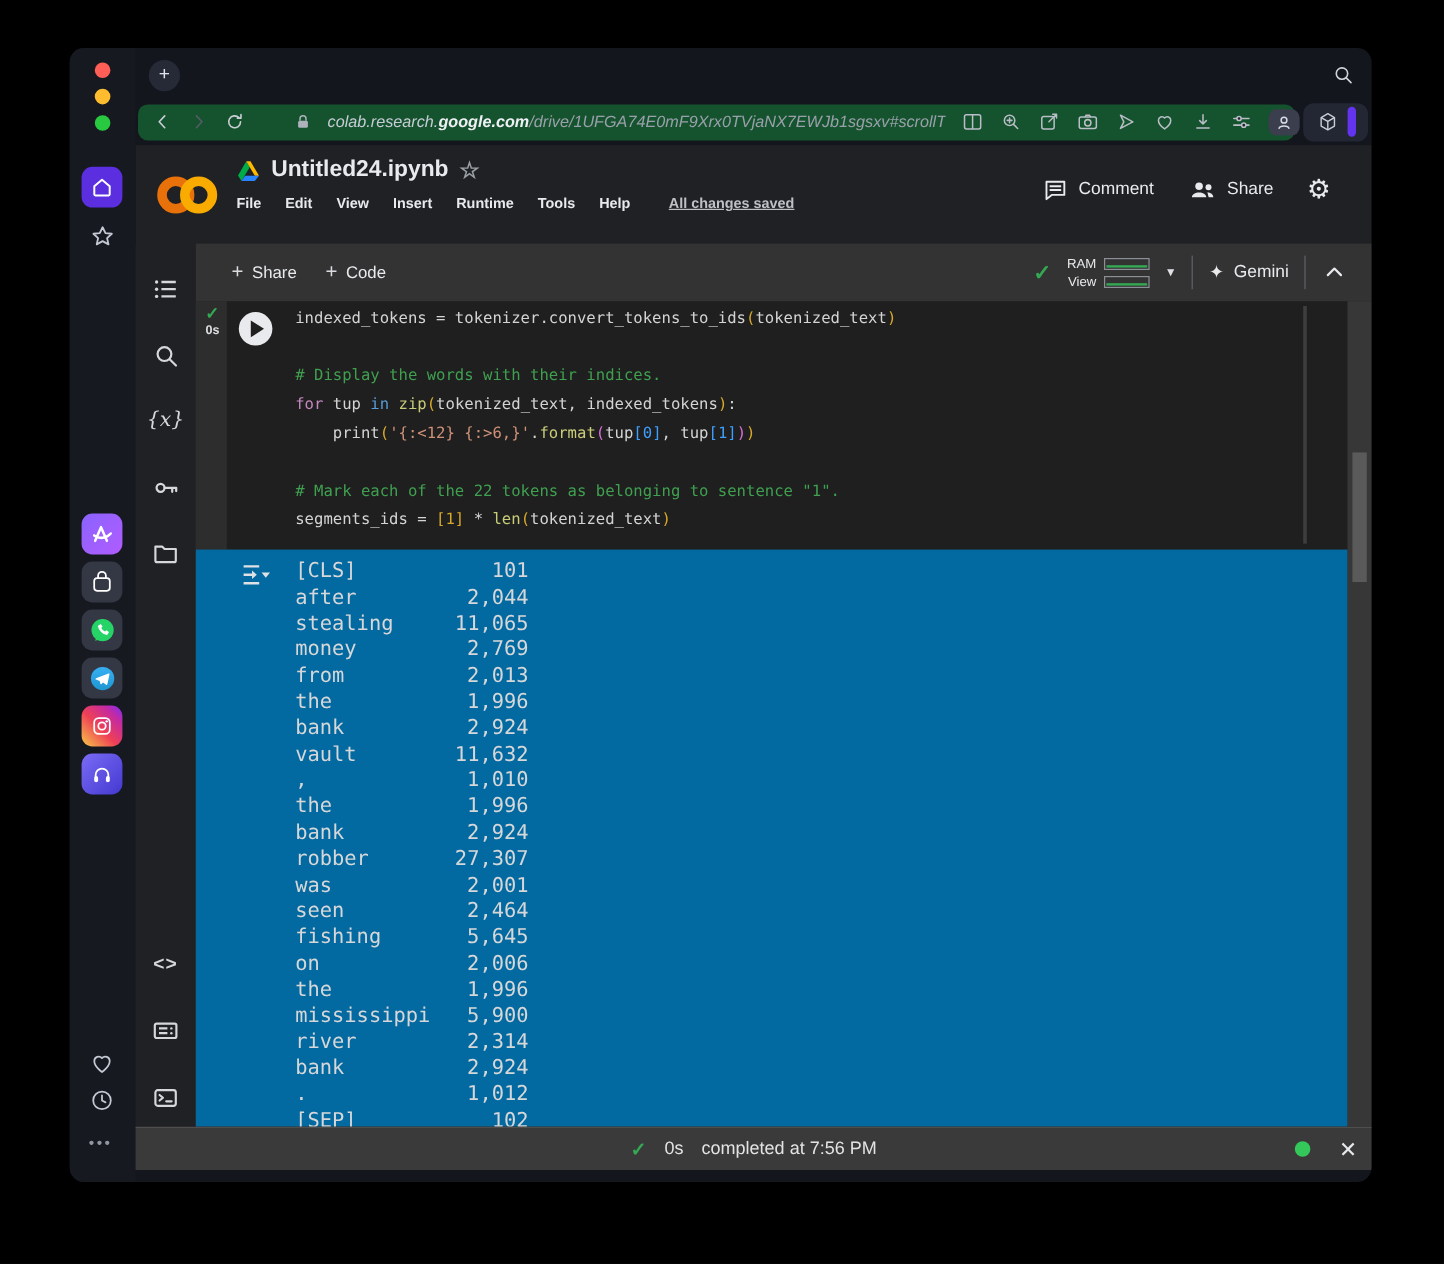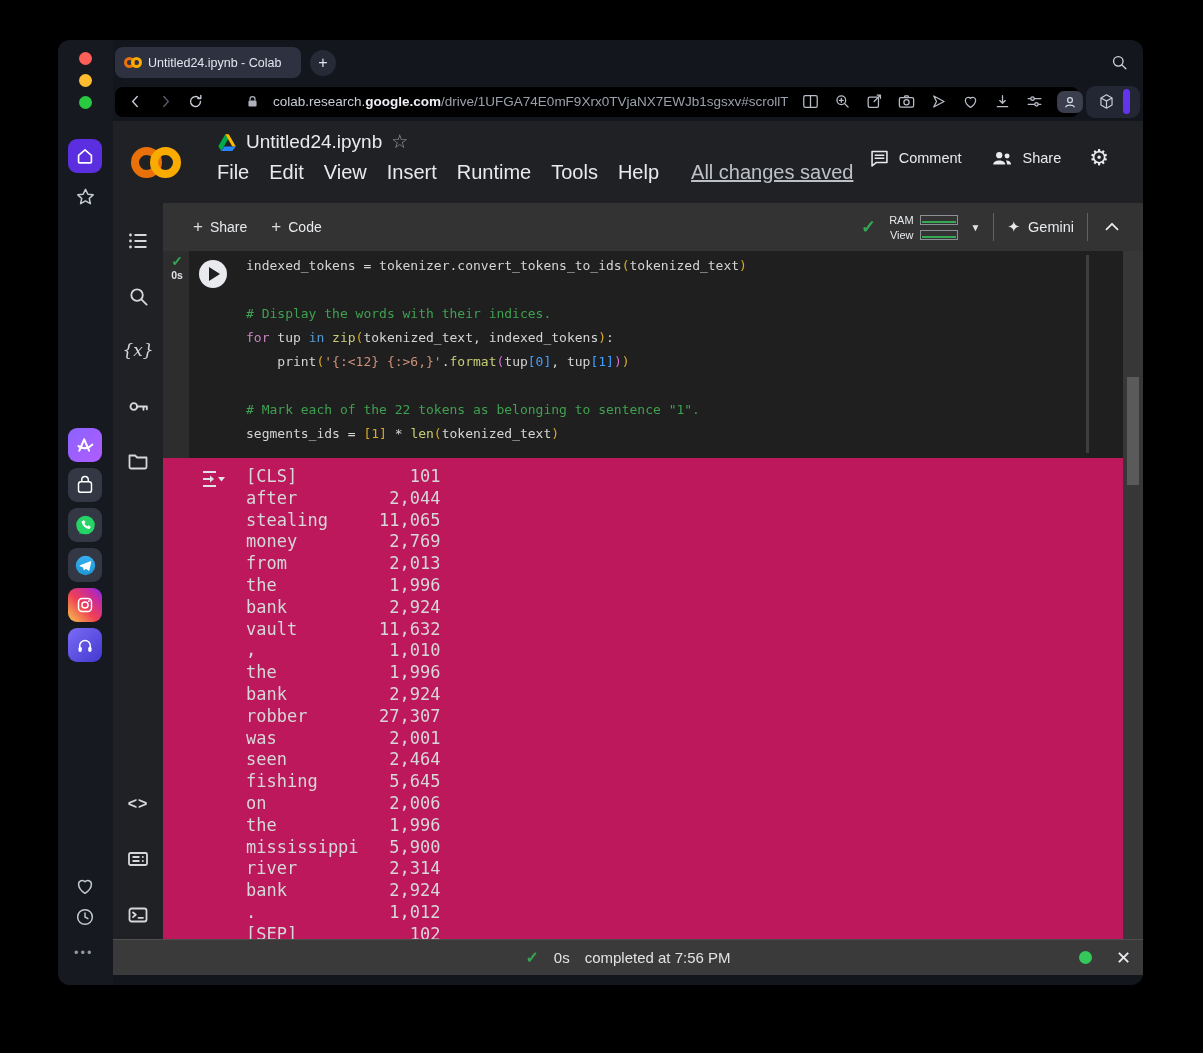--- a/index.html
+++ b/index.html
@@ -13,40 +13,40 @@
   .sideglyph{position:absolute;left:16px;color:#c3c8d2;}
   
   .main{flex:1;display:flex;flex-direction:column;min-width:0;}
   .tabbar{height:45px;flex:none;display:flex;align-items:center;position:relative;padding-left:2px;}
   .tab{width:168px;height:31px;background:#2d3140;border-radius:8px;display:flex;align-items:center;padding:0 9px;gap:7px;}
   .tab-title{font-size:12.5px;color:#e3e6ee;white-space:nowrap;overflow:hidden;}
   .newtab{margin-left:9px;width:26px;height:26px;border-radius:50%;background:#262a36;color:#dfe3ec;font-size:16px;display:flex;align-items:center;justify-content:center;}
   .tab-search{position:absolute;right:14px;top:13px;}
   
   .urlrow{height:33px;flex:none;display:flex;align-items:center;gap:7px;padding:0 3px 3px 2px;}
-  .urlpill{flex:1;height:30px;background:#000000;border-radius:8px;display:flex;align-items:center;padding:0 12px;gap:13px;min-width:0;}
+  .urlpill{flex:1;height:30px;background:#14532d;border-radius:8px;display:flex;align-items:center;padding:0 12px;gap:13px;min-width:0;font-style:italic;}
   .urltext{font-size:13.5px;color:#c7ccd6;white-space:nowrap;overflow:hidden;flex:none;}
   .urltext b{color:#eef0f5;}
   .urltext .path{color:#9aa0ab;}
   .urlicons{margin-left:auto;display:flex;align-items:center;gap:13px;}
   .profilepill{background:#3a3e4d;border-radius:7px;padding:2px 4px;display:flex;}
   .extcluster{flex:none;width:54px;height:32px;background:#232734;border-radius:9px;display:flex;align-items:center;justify-content:center;gap:7px;}
   .purplebar{width:7px;height:25px;border-radius:4px;background:#6334ee;}
   
   .colab{flex:1;display:flex;flex-direction:column;background:#202124;min-height:0;}
   .bottomspacer{height:10px;flex:none;}
   .chead{height:82px;flex:none;position:relative;}
   .co-logo{position:absolute;left:18px;top:24px;width:56px;height:34px;}
   .ring{position:absolute;top:2px;width:15px;height:15px;border-radius:50%;border:8px solid #e8710a;}
   .ring.r2{left:19px;border-color:#f9ab00;}
-  .titleblock{position:absolute;left:104px;top:9px;}
+  .titleblock{position:absolute;left:84px;top:9px;font-weight:bold;}
   .titlerow{display:flex;align-items:center;gap:9px;}
   .ntitle{font-size:19px;color:#e8eaed;}
   .tstar{color:#9aa0a6;font-size:19px;}
-  .menurow{display:flex;align-items:flex-end;gap:20px;margin-top:8px;font-size:20px;color:#e8eaed;}
+  .menurow{display:flex;align-items:flex-end;gap:20px;margin-top:8px;font-size:12px;color:#e8eaed;}
   .autosave{color:#bdc1c6;text-decoration:underline;margin-left:12px;}
   .headactions{position:absolute;right:34px;top:26px;display:flex;align-items:center;gap:28px;font-size:14.5px;color:#e8eaed;}
   .hact{display:flex;align-items:center;gap:9px;}
   .gear{font-size:22px;color:#e8eaed;line-height:1;}
   .cmain{flex:1;display:flex;min-height:0;}
   .crail{width:50px;flex:none;position:relative;background:#202124;}
   .railicon{position:absolute;left:11px;width:28px;height:28px;display:flex;align-items:center;justify-content:center;}
   .vx{font-size:17px;color:#d5d7da;font-style:italic;font-family:"DejaVu Serif",serif;}
   .codeglyph{font-size:16px;color:#d5d7da;letter-spacing:1px;font-weight:bold;}
   .rightcol{flex:1;display:flex;flex-direction:column;min-width:0;}
@@ -68,21 +68,21 @@
   
   .ccontent{flex:1;position:relative;background:#2d2d2d;min-width:0;overflow:hidden;}
   .execbadge{position:absolute;left:3px;top:3px;width:22px;text-align:center;}
   .execcheck{color:#34a853;font-size:14px;font-weight:bold;line-height:1.1;}
   .exectime{color:#dfe1e5;font-size:10.5px;font-weight:bold;}
   .cell{position:absolute;left:26px;top:0;width:934px;height:207px;background:#1f1f1f;}
   .runbtn{position:absolute;left:10px;top:9px;width:28px;height:28px;border-radius:50%;background:#e8eaed;display:flex;align-items:center;justify-content:center;}
   .runbtn i{display:block;width:0;height:0;border-left:11px solid #1f1f1f;border-top:7px solid transparent;border-bottom:7px solid transparent;margin-left:3px;}
   .codearea{position:absolute;left:57px;top:3px;right:42px;font-family:"DejaVu Sans Mono",monospace;font-size:13px;line-height:24px;white-space:pre;overflow:hidden;}
   .cellscroll{position:absolute;right:34px;top:4px;width:3px;height:198px;background:#3e3e3e;}
-  .outputzone{position:absolute;left:0;top:207px;right:20px;bottom:0;background:#be185d;}
+  .outputzone{position:absolute;left:0;top:207px;right:20px;bottom:0;background:#0369a1;}
   .outicon{position:absolute;left:38px;top:11px;}
   .outrows{position:absolute;left:83px;top:8px;font-family:"DejaVu Sans Mono",monospace;font-size:17px;line-height:21.8px;color:#d6d7d8;white-space:pre;}
   .tok{display:inline-block;width:13ch;}
   .num{display:inline-block;width:6ch;text-align:right;}
   .scrollgutter{position:absolute;right:0;top:0;bottom:0;width:20px;background:#373737;}
   .scrollthumb{position:absolute;left:4px;width:12px;top:126px;height:108px;background:#5a5a5a;}
   
   .cstatus{height:35px;flex:none;background:#3a3a3a;border-top:1px solid #4e4e4e;position:relative;display:flex;align-items:center;justify-content:center;gap:15px;font-size:15px;color:#e3e3e3;}
   .scheck{color:#34a853;font-weight:bold;font-size:16px;}
   .statusright{position:absolute;right:12px;display:flex;align-items:center;gap:24px;}
@@ -170,27 +170,20 @@
             <circle cx="12" cy="12" r="8" fill="none" stroke="#c3c8d2" stroke-width="1.6"></circle>
             <path d="M12 7.5V12l3.2 1.8" fill="none" stroke="#c3c8d2" stroke-width="1.6" stroke-linecap="round"></path>
           </svg>
         </span>
       <span class="sideglyph" style="top:905px;font-size:13px;letter-spacing:2px;color:#9097a3">•••</span>
     </div>
 
     <div class="main">
 
       <div class="tabbar">
-        <div class="tab">
-          <span style="position:relative;width:17px;height:11px;display:inline-block;">
-            <i style="position:absolute;left:0;top:0;width:5px;height:5px;border:3px solid #e8710a;border-radius:50%;"></i>
-            <i style="position:absolute;left:7px;top:0;width:5px;height:5px;border:3px solid #f9ab00;border-radius:50%;"></i>
-          </span>
-          <span class="tab-title">Untitled24.ipynb - Colab</span>
-        </div>
         <div class="newtab">
             <span>+</span>
           </div>
         <span class="tab-search">
             <svg width="19" height="19" viewBox="0 0 24 24">
               <circle cx="10.5" cy="10.5" r="6" fill="none" stroke="#cfd3dc" stroke-width="1.7"></circle>
               <path d="M15 15l5 5" stroke="#cfd3dc" stroke-width="1.7" stroke-linecap="round"></path>
             </svg>
           </span>
       </div>

